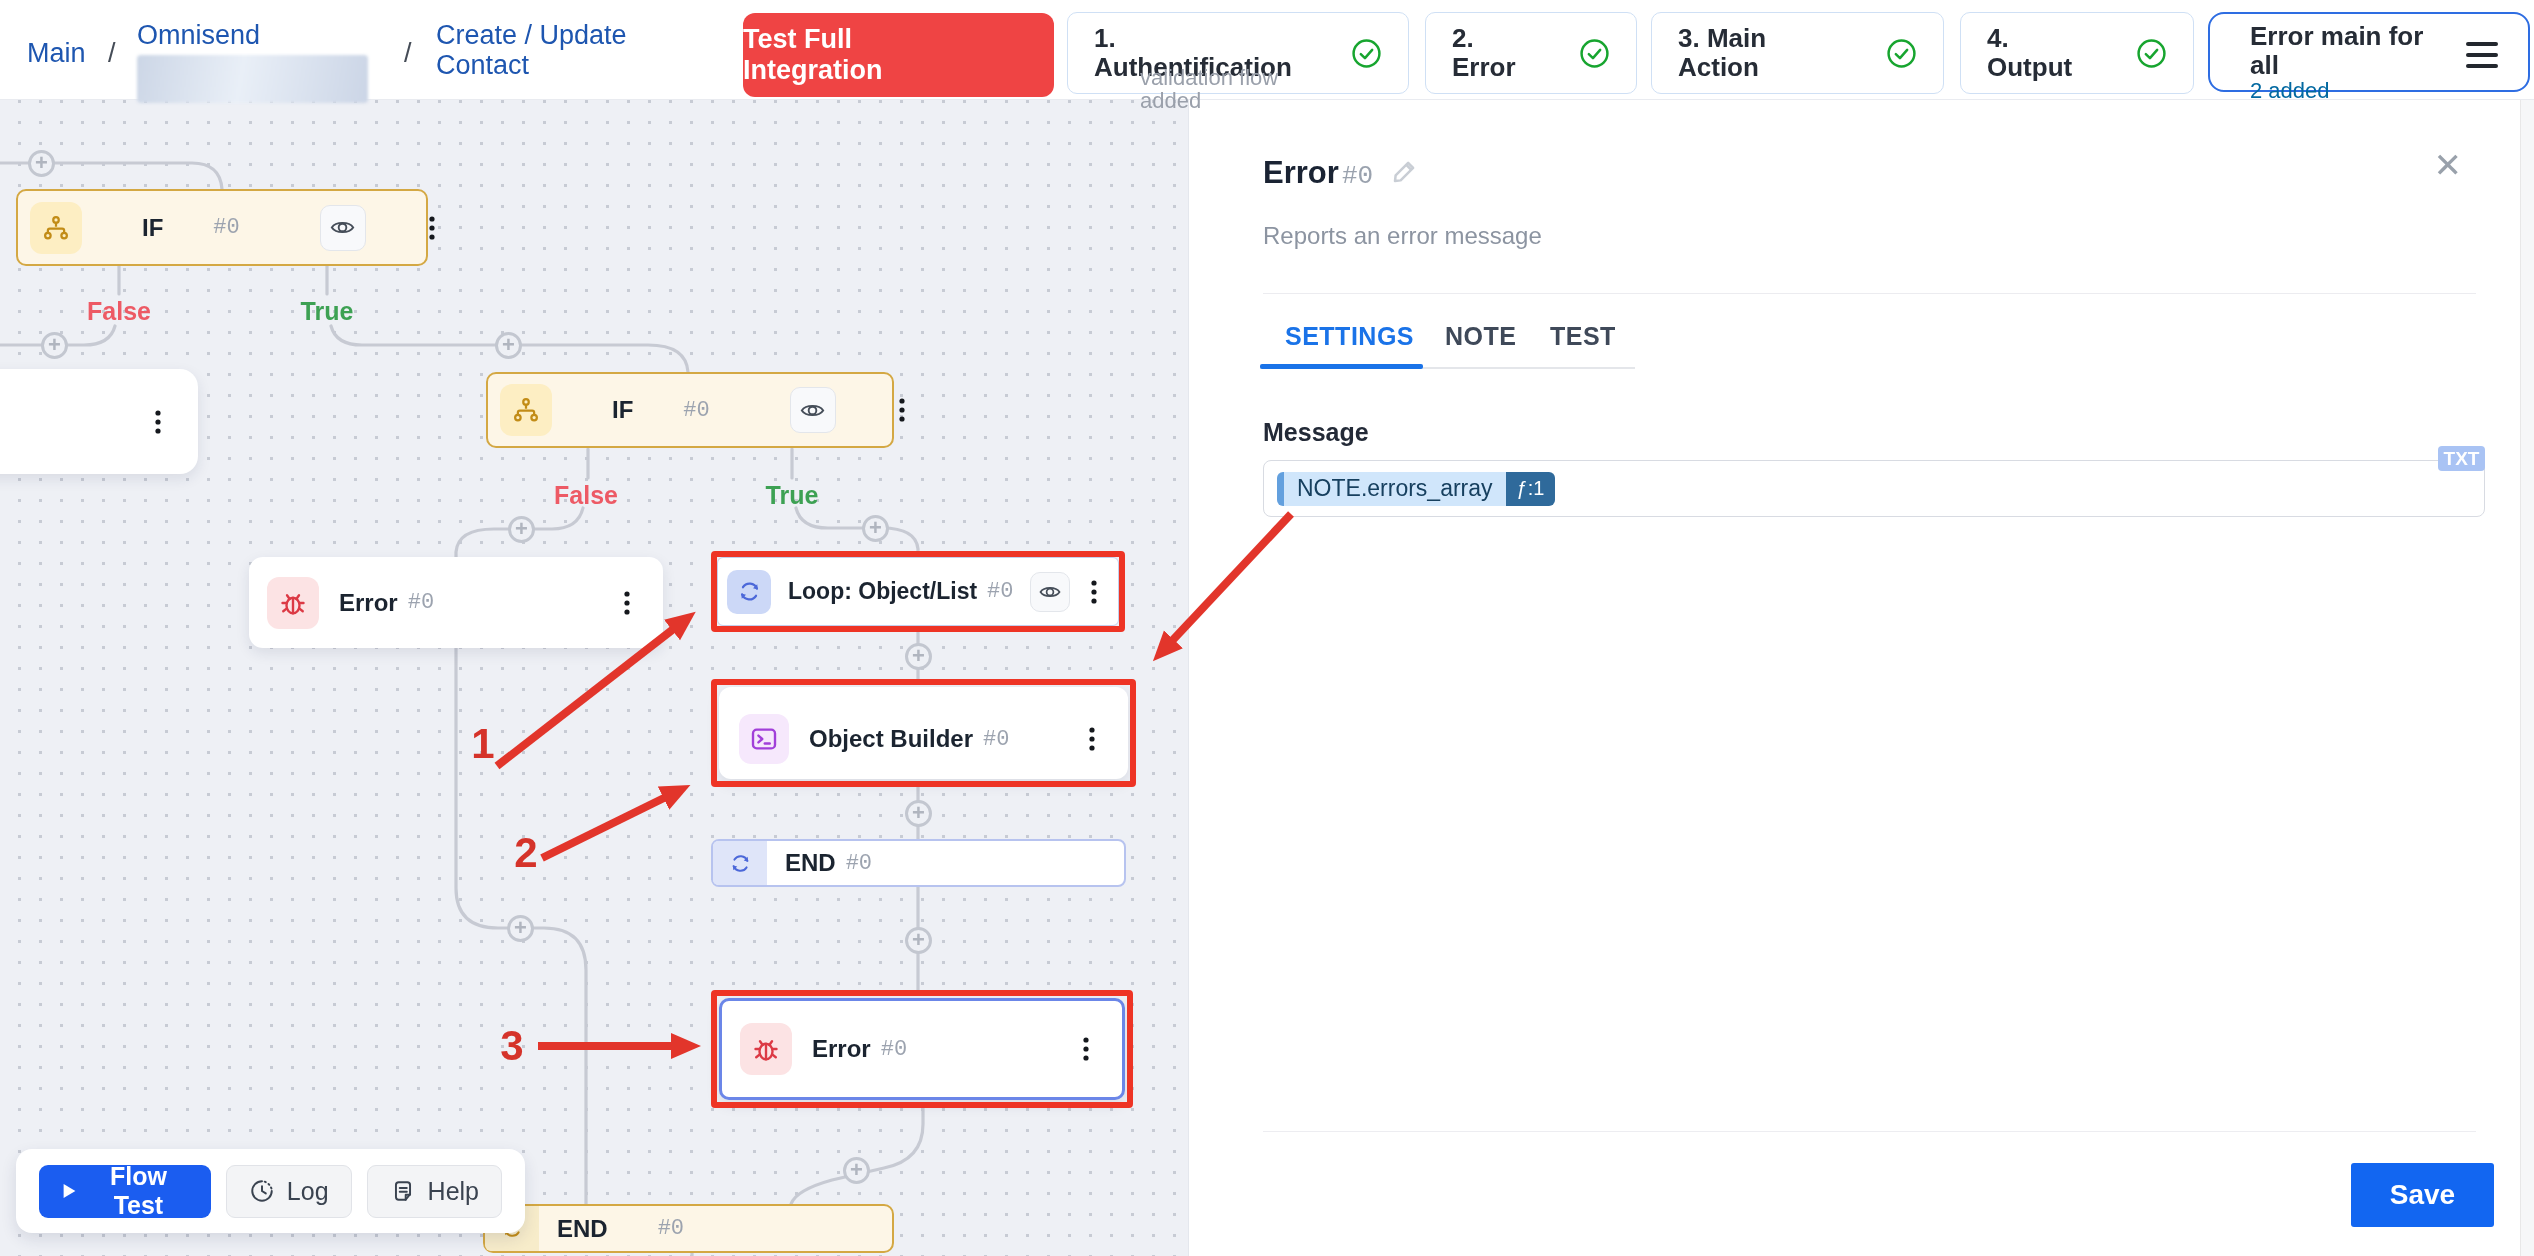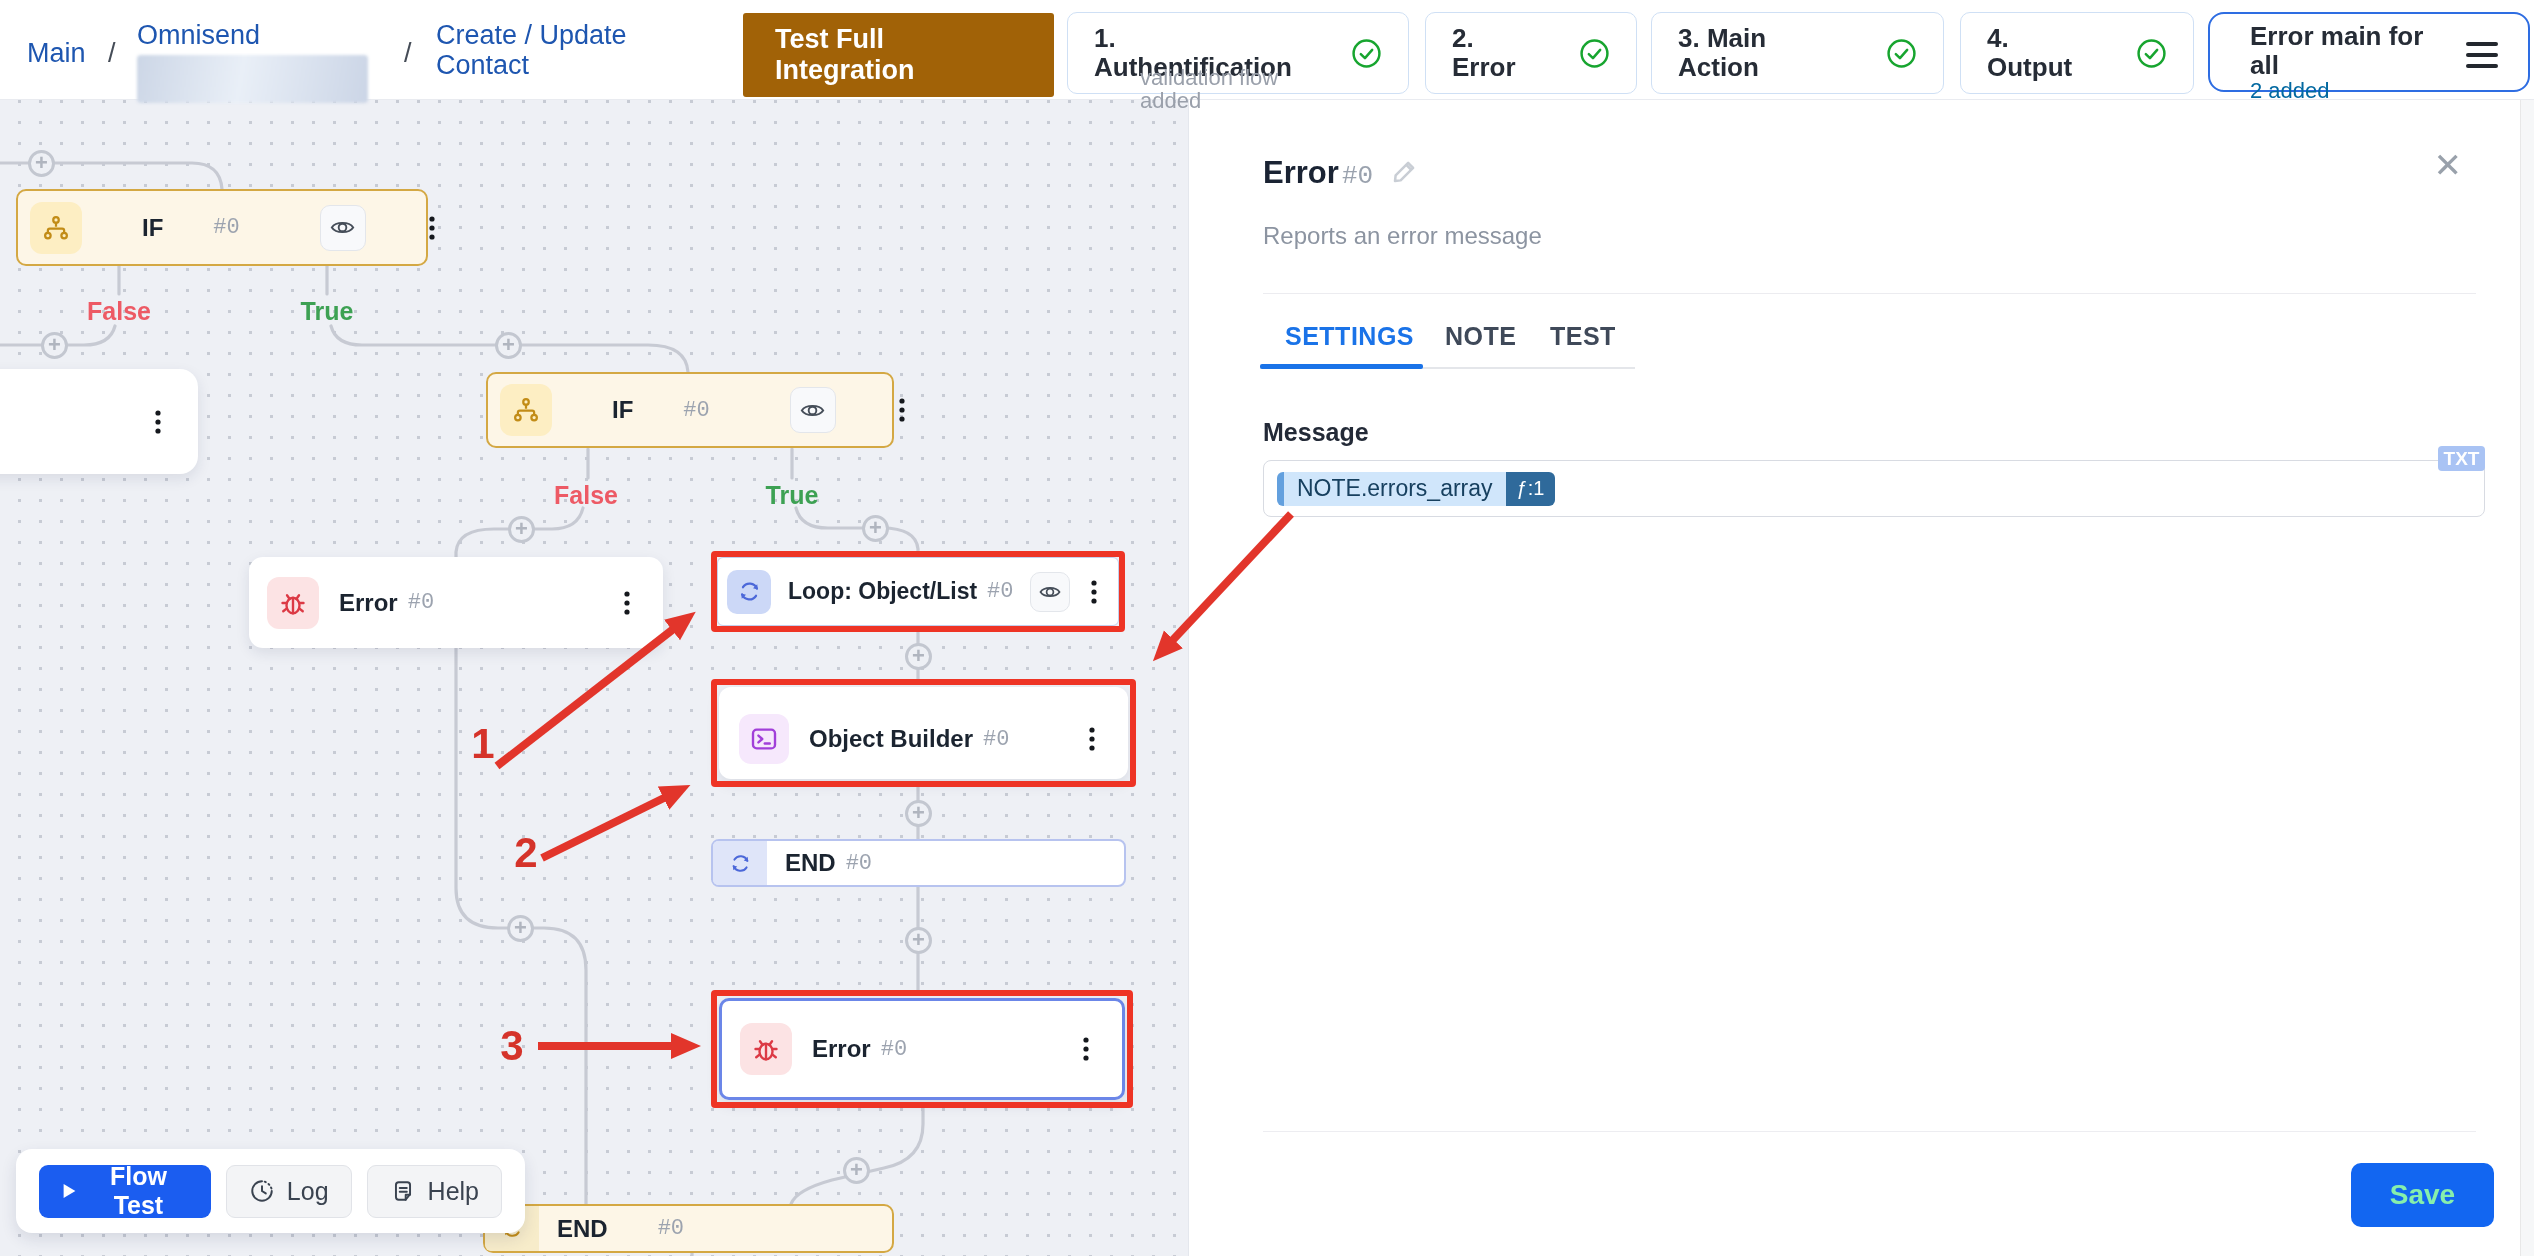--- a/index.html
+++ b/index.html
@@ -6,23 +6,23 @@
   html,body { width:2534px; height:1256px; overflow:hidden; font-family:"Liberation Sans", sans-serif; background:#fff; }
   #stage { position:relative; width:2534px; height:1256px; overflow:hidden; }
 
   
   #topbar { position:absolute; left:0; top:0; width:2534px; height:100px; background:#fff; border-bottom:1px solid #e9ebf0; z-index:30; }
   .bc-link { position:absolute; font-size:27px; color:#1e56b0; cursor:pointer; white-space:nowrap; }
   .bc-sep  { position:absolute; font-size:27px; color:#454c57; }
   .bc-page { line-height:30px; }
   .blurbox { position:absolute; left:137px; top:55px; width:231px; height:48px; border-radius:4px;
              background:linear-gradient(100deg,#ccd6e6 0%,#e9eff7 45%,#cbd5e6 100%); filter:blur(1.5px); }
-  .teal-btn { position:absolute; left:743px; top:13px; width:311px; height:84px; border:none; border-radius:3px;
-              background:#a16207; color:#fff; font-weight:bold; font-size:27px; line-height:31px; text-align:left;
-              padding-left:32px; cursor:pointer; font-family:inherit; }
+  .teal-btn { position:absolute; left:743px; top:13px; width:311px; height:84px; border:none; border-radius:12px;
+              background:#ef4444; color:#fff; font-weight:bold; font-size:27px; line-height:31px; text-align:left;
+              cursor:pointer; font-family:inherit; }
   .step-card { position:absolute; top:12px; height:82px; background:#fff; border:1.5px solid #cfe0f5; border-radius:10px;
                display:flex; align-items:center; padding:0 26px; cursor:pointer; }
   .step-title { font-size:26px; line-height:29px; color:#262c36; font-weight:600; }
   .step-check { margin-left:auto; width:31px; height:31px; flex:0 0 auto; }
   .step-note { position:absolute; left:1140px; top:66px; font-size:22px; line-height:23px; color:#9aa0ab; z-index:31; }
   .error-tab { position:absolute; left:2208px; top:12px; width:322px; height:80px; background:#fff; border:2px solid #2e6de2;
                border-radius:16px; cursor:pointer; }
   .error-tab-title { position:absolute; left:40px; top:8px; font-size:26px; line-height:29px; color:#262c36; font-weight:600; }
   .error-tab-note { position:absolute; left:40px; top:64px; font-size:22px; color:#0369a1; }
   .hamburger { position:absolute; right:30px; top:28px; width:32px; height:26px; display:flex; flex-direction:column; justify-content:space-between; cursor:pointer; }
@@ -78,22 +78,22 @@
   .p-field-label { position:absolute; left:73px; top:318px; font-size:25px; font-weight:bold; color:#232a37; }
   .p-input { position:absolute; left:73px; top:360px; width:1222px; height:57px; background:#fff; border:1.5px solid #d8dbe2;
              border-radius:8px; display:flex; align-items:center; padding-left:13px; cursor:text; }
   .chip { display:inline-flex; align-items:stretch; height:34px; border-radius:6px; overflow:hidden; cursor:pointer; }
   .chip-stripe { width:7px; background:#63a0de; }
   .chip-body { background:#d0e6fb; color:#17405f; font-size:23px; font-weight:500; display:flex; align-items:center; padding:0 13px; }
   .chip-badge { background:#2f6a9b; color:#fff; font-size:20px; display:flex; align-items:center; padding:0 11px; }
   .txt-badge { position:absolute; left:1248px; top:346px; width:47px; height:25px; background:#a9c3f4; color:#fff;
                border-radius:4px; font-size:19px; font-weight:bold; display:flex; align-items:center; justify-content:center; z-index:11; }
   .p-div2 { position:absolute; left:73px; right:44px; top:1031px; height:1px; background:#ededf1; }
-  .save-btn { position:absolute; left:1161px; top:1063px; width:143px; height:64px; background:#1266f1; color:#86efac;
-              border:none; border-radius:10px; font-size:28px; font-weight:bold; cursor:pointer; font-family:inherit;text-align:center; }
+  .save-btn { position:absolute; left:1161px; top:1063px; width:143px; height:64px; background:#1266f1; color:#ffffff;
+              border:none; border-radius:3px; font-size:28px; font-weight:bold; cursor:pointer; font-family:inherit;text-align:center; }
 
   #scrollbar { position:absolute; right:0; top:100px; width:14px; height:1156px; background:#f6f7f8; border-left:1px solid #e8e8e8; z-index:15; cursor:pointer; }
 </style>
 </head>
 <body>
 
 <div id="stage">
 
   <div id="canvas-bg"></div>
 

